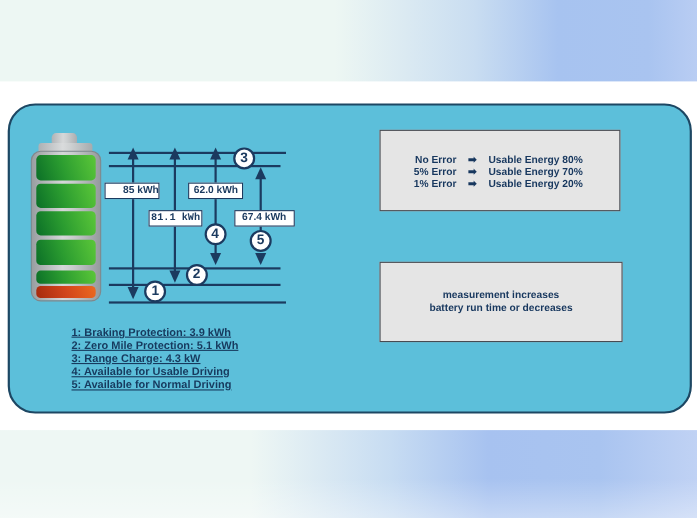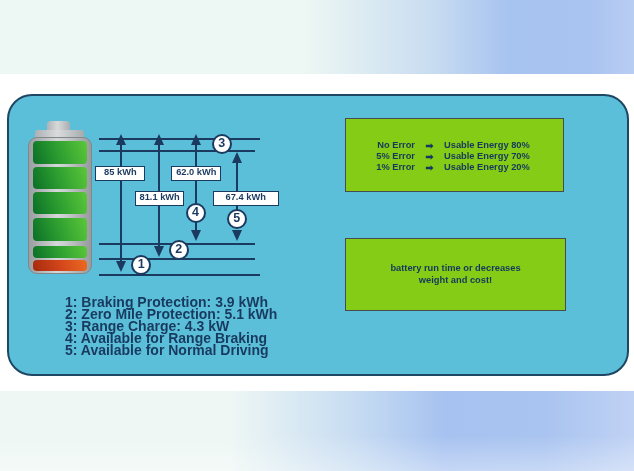--- a/index.html
+++ b/index.html
@@ -44,24 +44,24 @@
     border:1.6px solid #1b3a5f;color:#1b3a5f;font-weight:bold;font-size:9.3px;
     line-height:11.5px;text-align:center;}
 
   
   .marker{position:absolute;box-sizing:border-box;width:20px;height:20px;border-radius:50%;
     background:#ffffff;border:2px solid #1b3a5f;color:#1b3a5f;font-weight:bold;
     font-size:12.5px;line-height:15.5px;text-align:center;}
 
   
   .legend{position:absolute;left:56px;top:201px;color:#173a5e;font-weight:bold;
-    font-size:14px;line-height:11.9px;white-space:nowrap;}
+    font-size:10px;line-height:11.9px;white-space:nowrap;text-decoration:underline;}
 
   
-  .obox{position:absolute;box-sizing:border-box;background:#84cc16;border:1.2px solid #474b52;
+  .obox{position:absolute;box-sizing:border-box;background:#e5e5e5;border:1.2px solid #474b52;
     color:#17375e;font-weight:bold;font-size:9.3px;}
   .obox-error{left:336px;top:21.5px;width:219px;height:74px;padding-top:21px;}
   .err-row{display:flex;line-height:11.4px;}
   .err-cond{width:69px;text-align:right;}
   .err-arrow{width:29px;text-align:center;font-size:9.5px;}
   .err-result{text-align:left;}
   .obox-message{left:336px;top:141.5px;width:221px;height:73px;display:flex;
     align-items:center;justify-content:center;text-align:center;line-height:12.2px;}
 </style>
 </head>
@@ -104,37 +104,37 @@
       <div class="head head-down" style="left:145px;top:149.5px;"></div>
 
       <div class="shaft" style="left:185.5px;top:46px;height:92px;"></div>
       <div class="head head-up" style="left:181.5px;top:38px;"></div>
       <div class="head head-down" style="left:181.5px;top:134px;"></div>
 
       <div class="shaft" style="left:227px;top:63px;height:67px;"></div>
       <div class="head head-up" style="left:223px;top:55.5px;"></div>
       <div class="head head-down" style="left:223px;top:134px;"></div>
 
-      <div class="vlabel" style="left:86.4px;top:70.4px;width:50px;">85 kWh</div>
+      <div class="vlabel" style="left:86.4px;top:70.4px;width:50px;text-align:right;">85 kWh</div>
       <div class="vlabel" style="left:162.3px;top:70.4px;width:50px;">62.0 kWh</div>
-      <div class="vlabel" style="left:126.4px;top:95.3px;width:48.5px;">81.1 kWh</div>
-      <div class="vlabel" style="left:203.7px;top:95.3px;width:66px;">67.4 kWh</div>
+      <div class="vlabel" style="left:126.4px;top:95.3px;width:48.5px;font-family:Liberation Mono, monospace;">81.1 kWh</div>
+      <div class="vlabel" style="left:203.7px;top:95.3px;width:55px;">67.4 kWh</div>
 
       <div class="marker" style="left:122.3px;top:159.4px;">1</div>
       <div class="marker" style="left:159.8px;top:144.2px;">2</div>
       <div class="marker" style="left:202.8px;top:37.9px;">3</div>
       <div class="marker" style="left:176.5px;top:107px;">4</div>
       <div class="marker" style="left:217.8px;top:112.7px;">5</div>
     </div>
 
     <div class="legend">
       <div>1: Braking Protection: 3.9 kWh</div>
       <div>2: Zero Mile Protection: 5.1 kWh</div>
       <div>3: Range Charge: 4.3 kW</div>
-      <div>4: Available for Range Braking</div>
+      <div>4: Available for Usable Driving</div>
       <div>5: Available for Normal Driving</div>
     </div>
 
     <div class="obox obox-error">
       <div class="err-row">
         <span class="err-cond">No Error</span>
         <span class="err-arrow">➡</span>
         <span class="err-result">Usable Energy 80%</span>
       </div>
       <div class="err-row">
@@ -144,19 +144,19 @@
       </div>
       <div class="err-row">
         <span class="err-cond">1% Error</span>
         <span class="err-arrow">➡</span>
         <span class="err-result">Usable Energy 20%</span>
       </div>
     </div>
 
     <div class="obox obox-message">
       <div>
+        <div>measurement increases</div>
         <div>battery run time or decreases</div>
-        <div>weight and cost!</div>
       </div>
     </div>
 
   </div>
 </div>
 
 </body></html>

